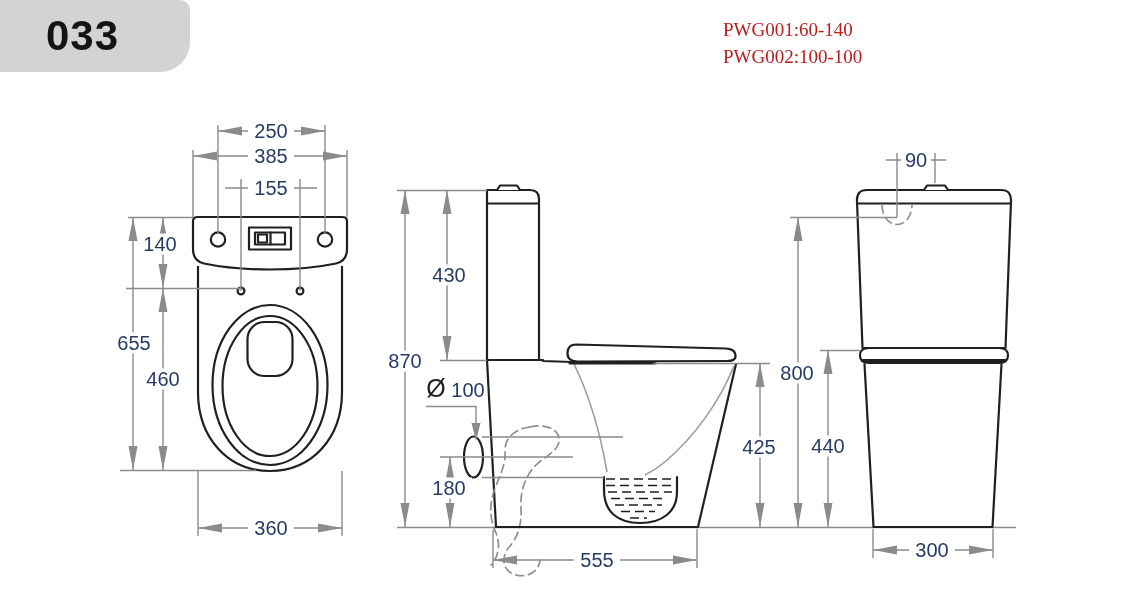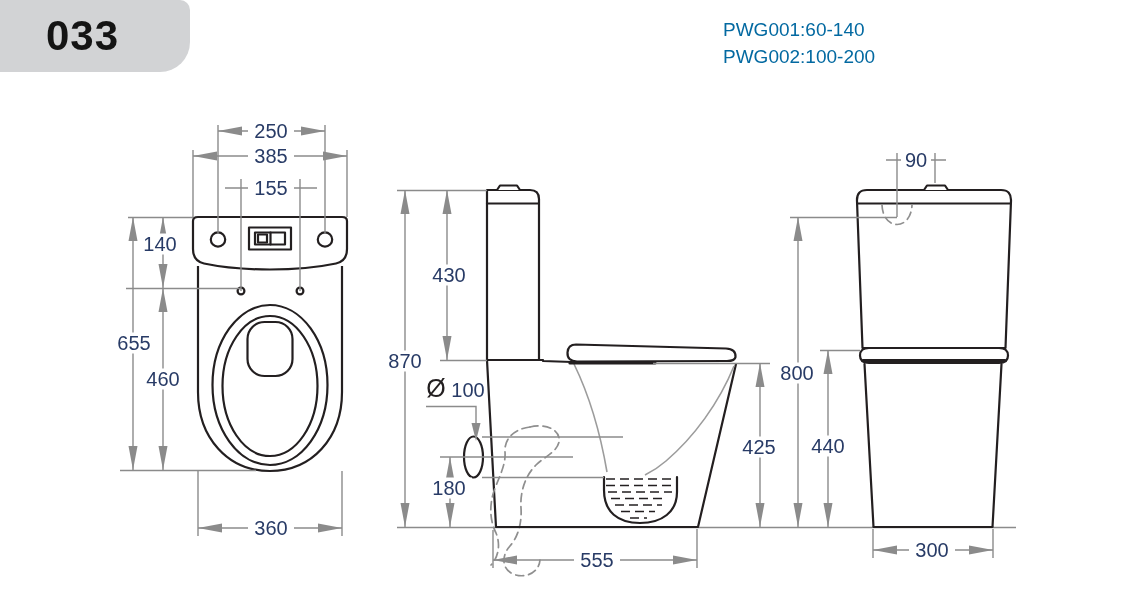--- a/index.html
+++ b/index.html
@@ -2,21 +2,21 @@
 <html><head>
 <meta charset="utf-8">
 <style>
   html,body{margin:0;padding:0;background:#fff;}
   .canvas{position:relative;width:1132px;height:590px;background:#fff;overflow:hidden;
           font-family:"Liberation Sans",sans-serif;}
   .badge{position:absolute;left:0;top:0;width:190px;height:72px;background:#d2d3d5;
          border-radius:0 10px 30px 0;}
   .badge span{position:absolute;left:46px;top:12px;font-size:42px;font-weight:bold;
          color:#141414;letter-spacing:1px;}
-  .codes{position:absolute;left:723px;top:16px;font-size:19px;color:#0369a1;line-height:27px;}
+  .codes{position:absolute;left:723px;top:16px;font-size:19px;color:#b91c1c;line-height:27px;font-family:Liberation Serif, serif;}
   svg{position:absolute;left:0;top:0;}
   .k  {stroke:#231f20;fill:none;stroke-width:2.2;stroke-linecap:round;stroke-linejoin:round;}
   .kf {stroke:#231f20;fill:#ffffff;stroke-width:2.2;stroke-linejoin:round;}
   .kt {stroke:#231f20;fill:none;stroke-width:3.2;stroke-linecap:round;}
   .g  {stroke:#8b8b8b;fill:none;stroke-width:1.4;}
   .gi {stroke:#9c9c9c;fill:none;stroke-width:1.6;}
   .ar {fill:#8b8b8b;stroke:none;}
   .wr {fill:#ffffff;stroke:none;}
   .dt {font-family:"Liberation Sans",sans-serif;font-size:20px;fill:#283b66;text-anchor:middle;}
   .ds {font-family:"Liberation Sans",sans-serif;font-size:25px;fill:#231f20;text-anchor:middle;}
@@ -27,21 +27,21 @@
 <body>
 
 <div class="canvas">
 
   <div class="badge">
     <span>033</span>
   </div>
 
   <div class="codes">
     <div>PWG001:60-140</div>
-    <div>PWG002:100-200</div>
+    <div>PWG002:100-100</div>
   </div>
 
   <svg width="1132" height="590" viewBox="0 0 1132 590">
 
     <g>
       <path class="kf" d="M 198 266 L 198 392 C 198 438 228 471 270 471 C 312 471 342 438 342 392 L 342 266"></path>
       <path class="kf" d="M 193 221 Q 193 217 198 217 L 342 217 Q 347 217 347 221 L 347 249 Q 347 261 336 263.5 C 298 271.5 242 271.5 204 263.5 Q 193 261 193 249 Z"></path>
       <ellipse class="kf" cx="270" cy="385" rx="57.5" ry="80"></ellipse>
       <ellipse class="k" cx="270" cy="386" rx="47.5" ry="70"></ellipse>
       <rect class="kf" x="247.5" y="322" width="45" height="54" rx="17"></rect>

